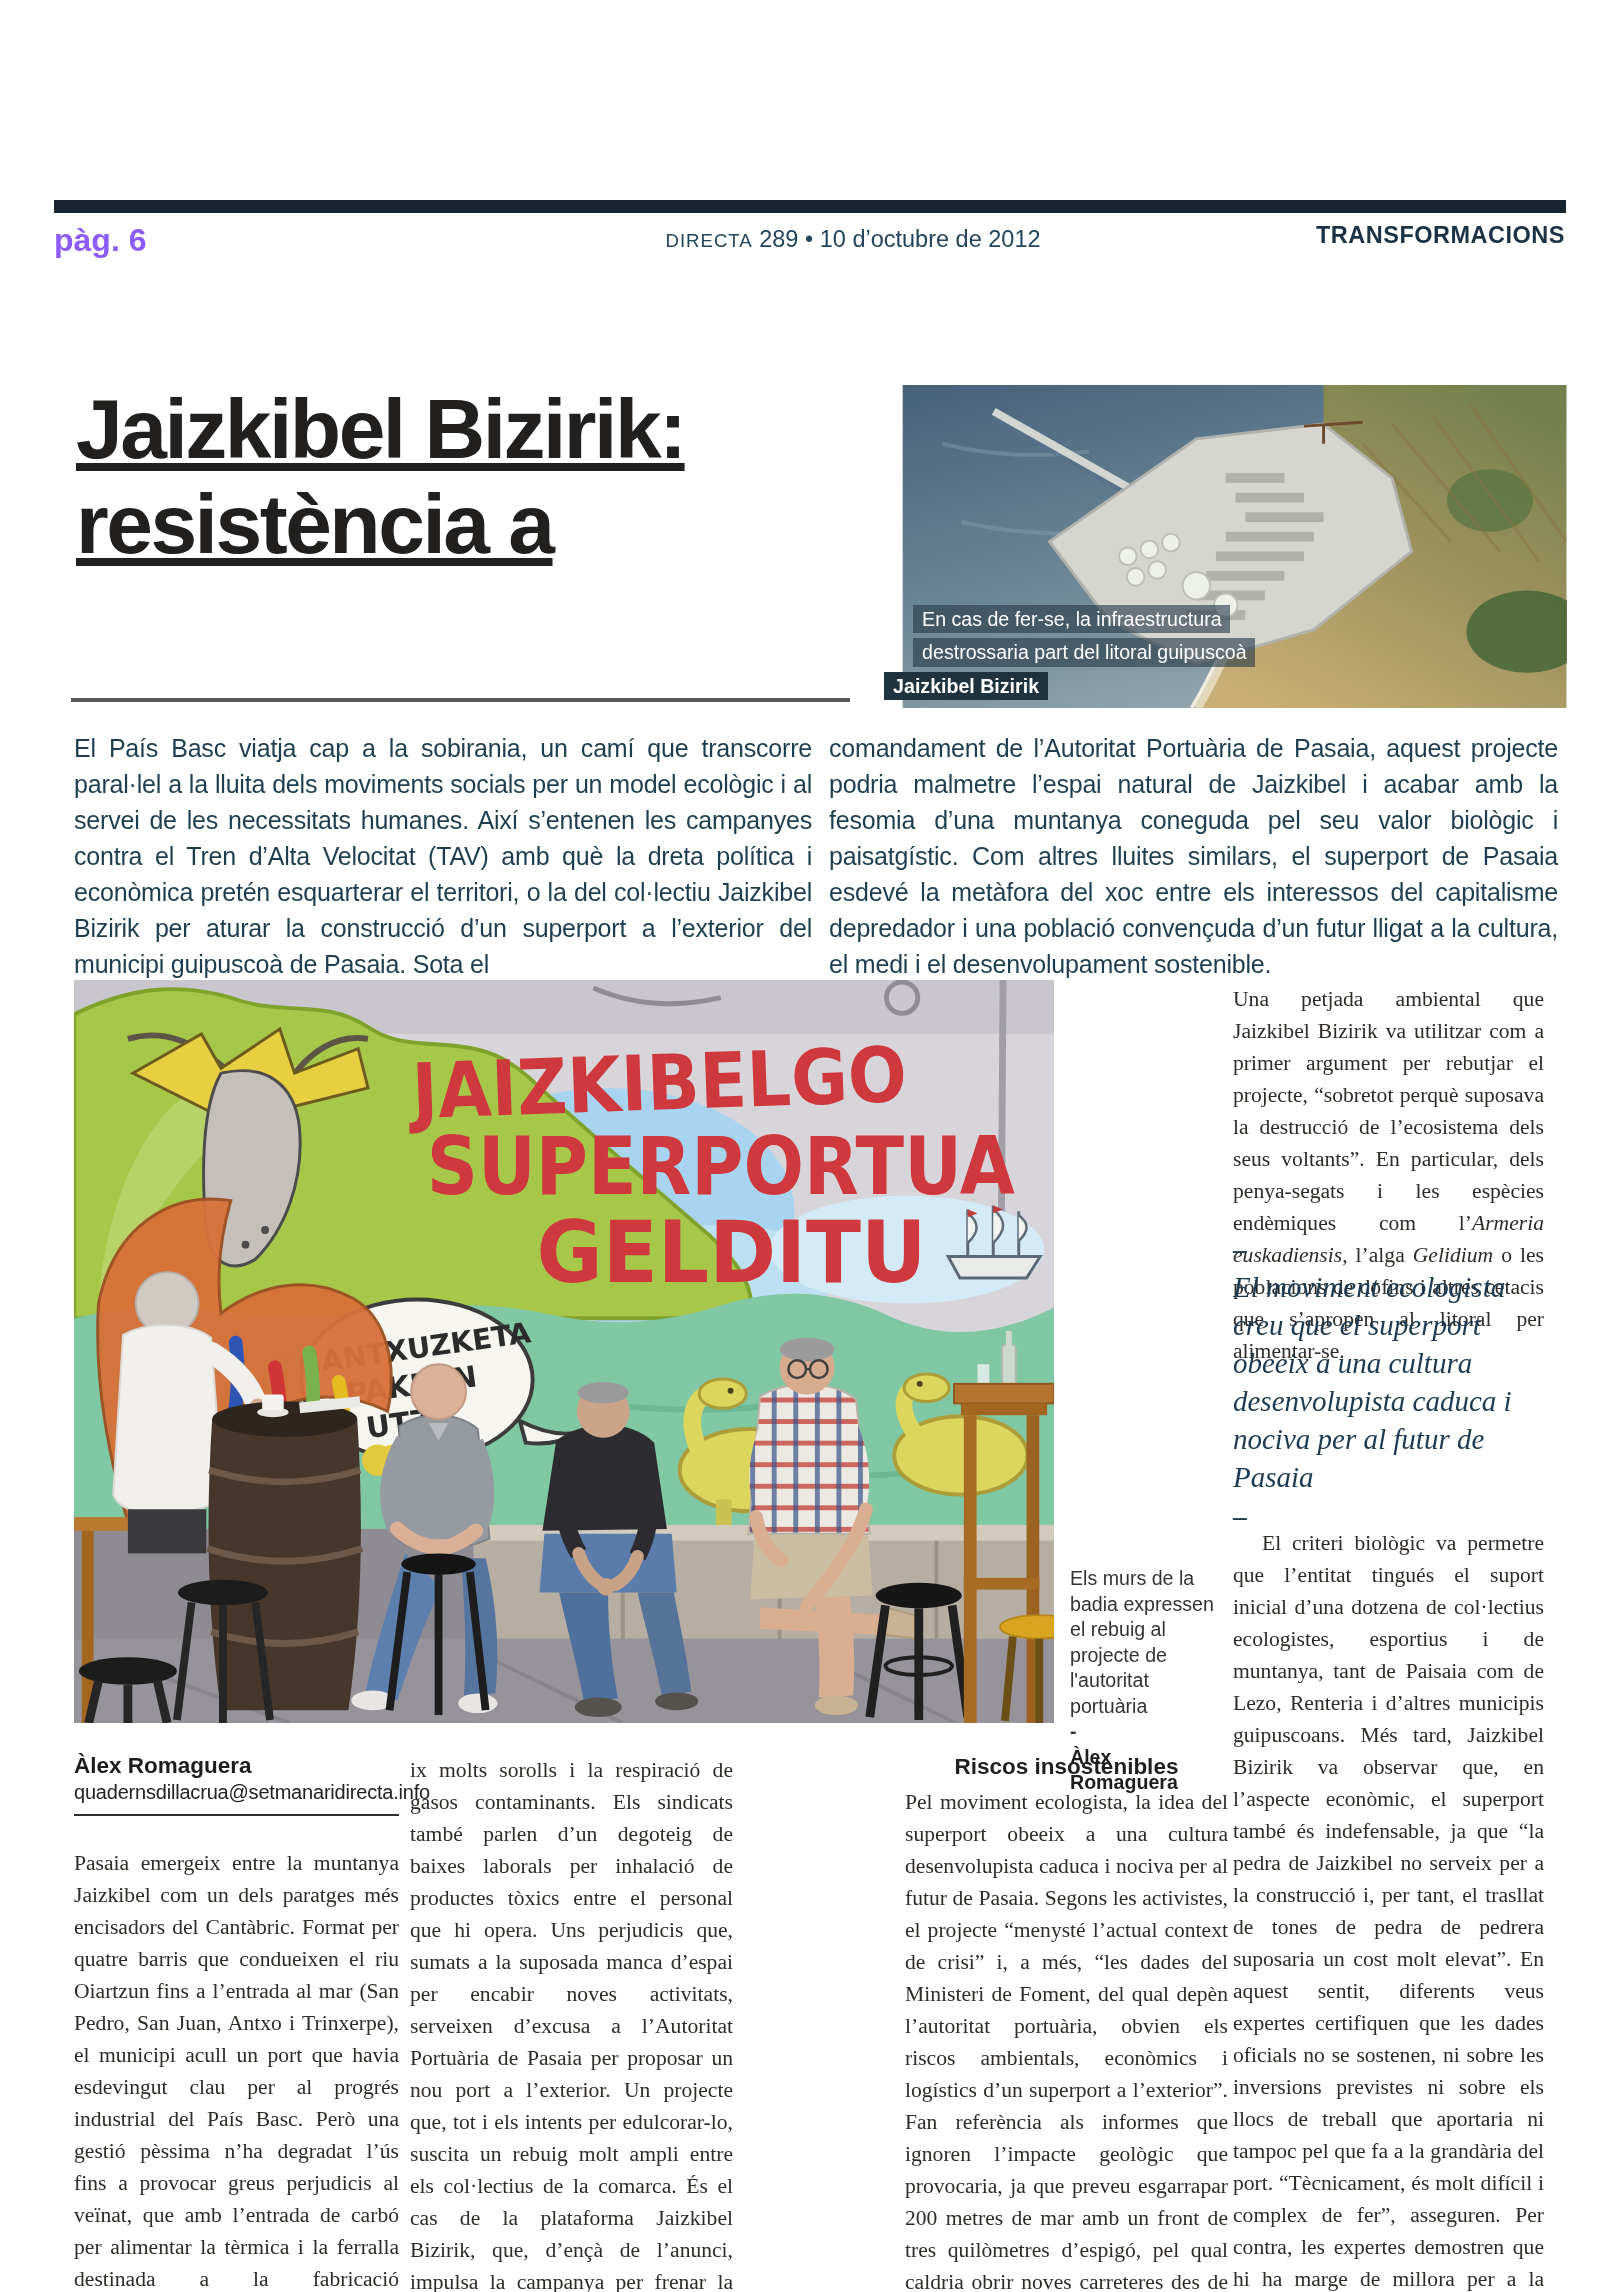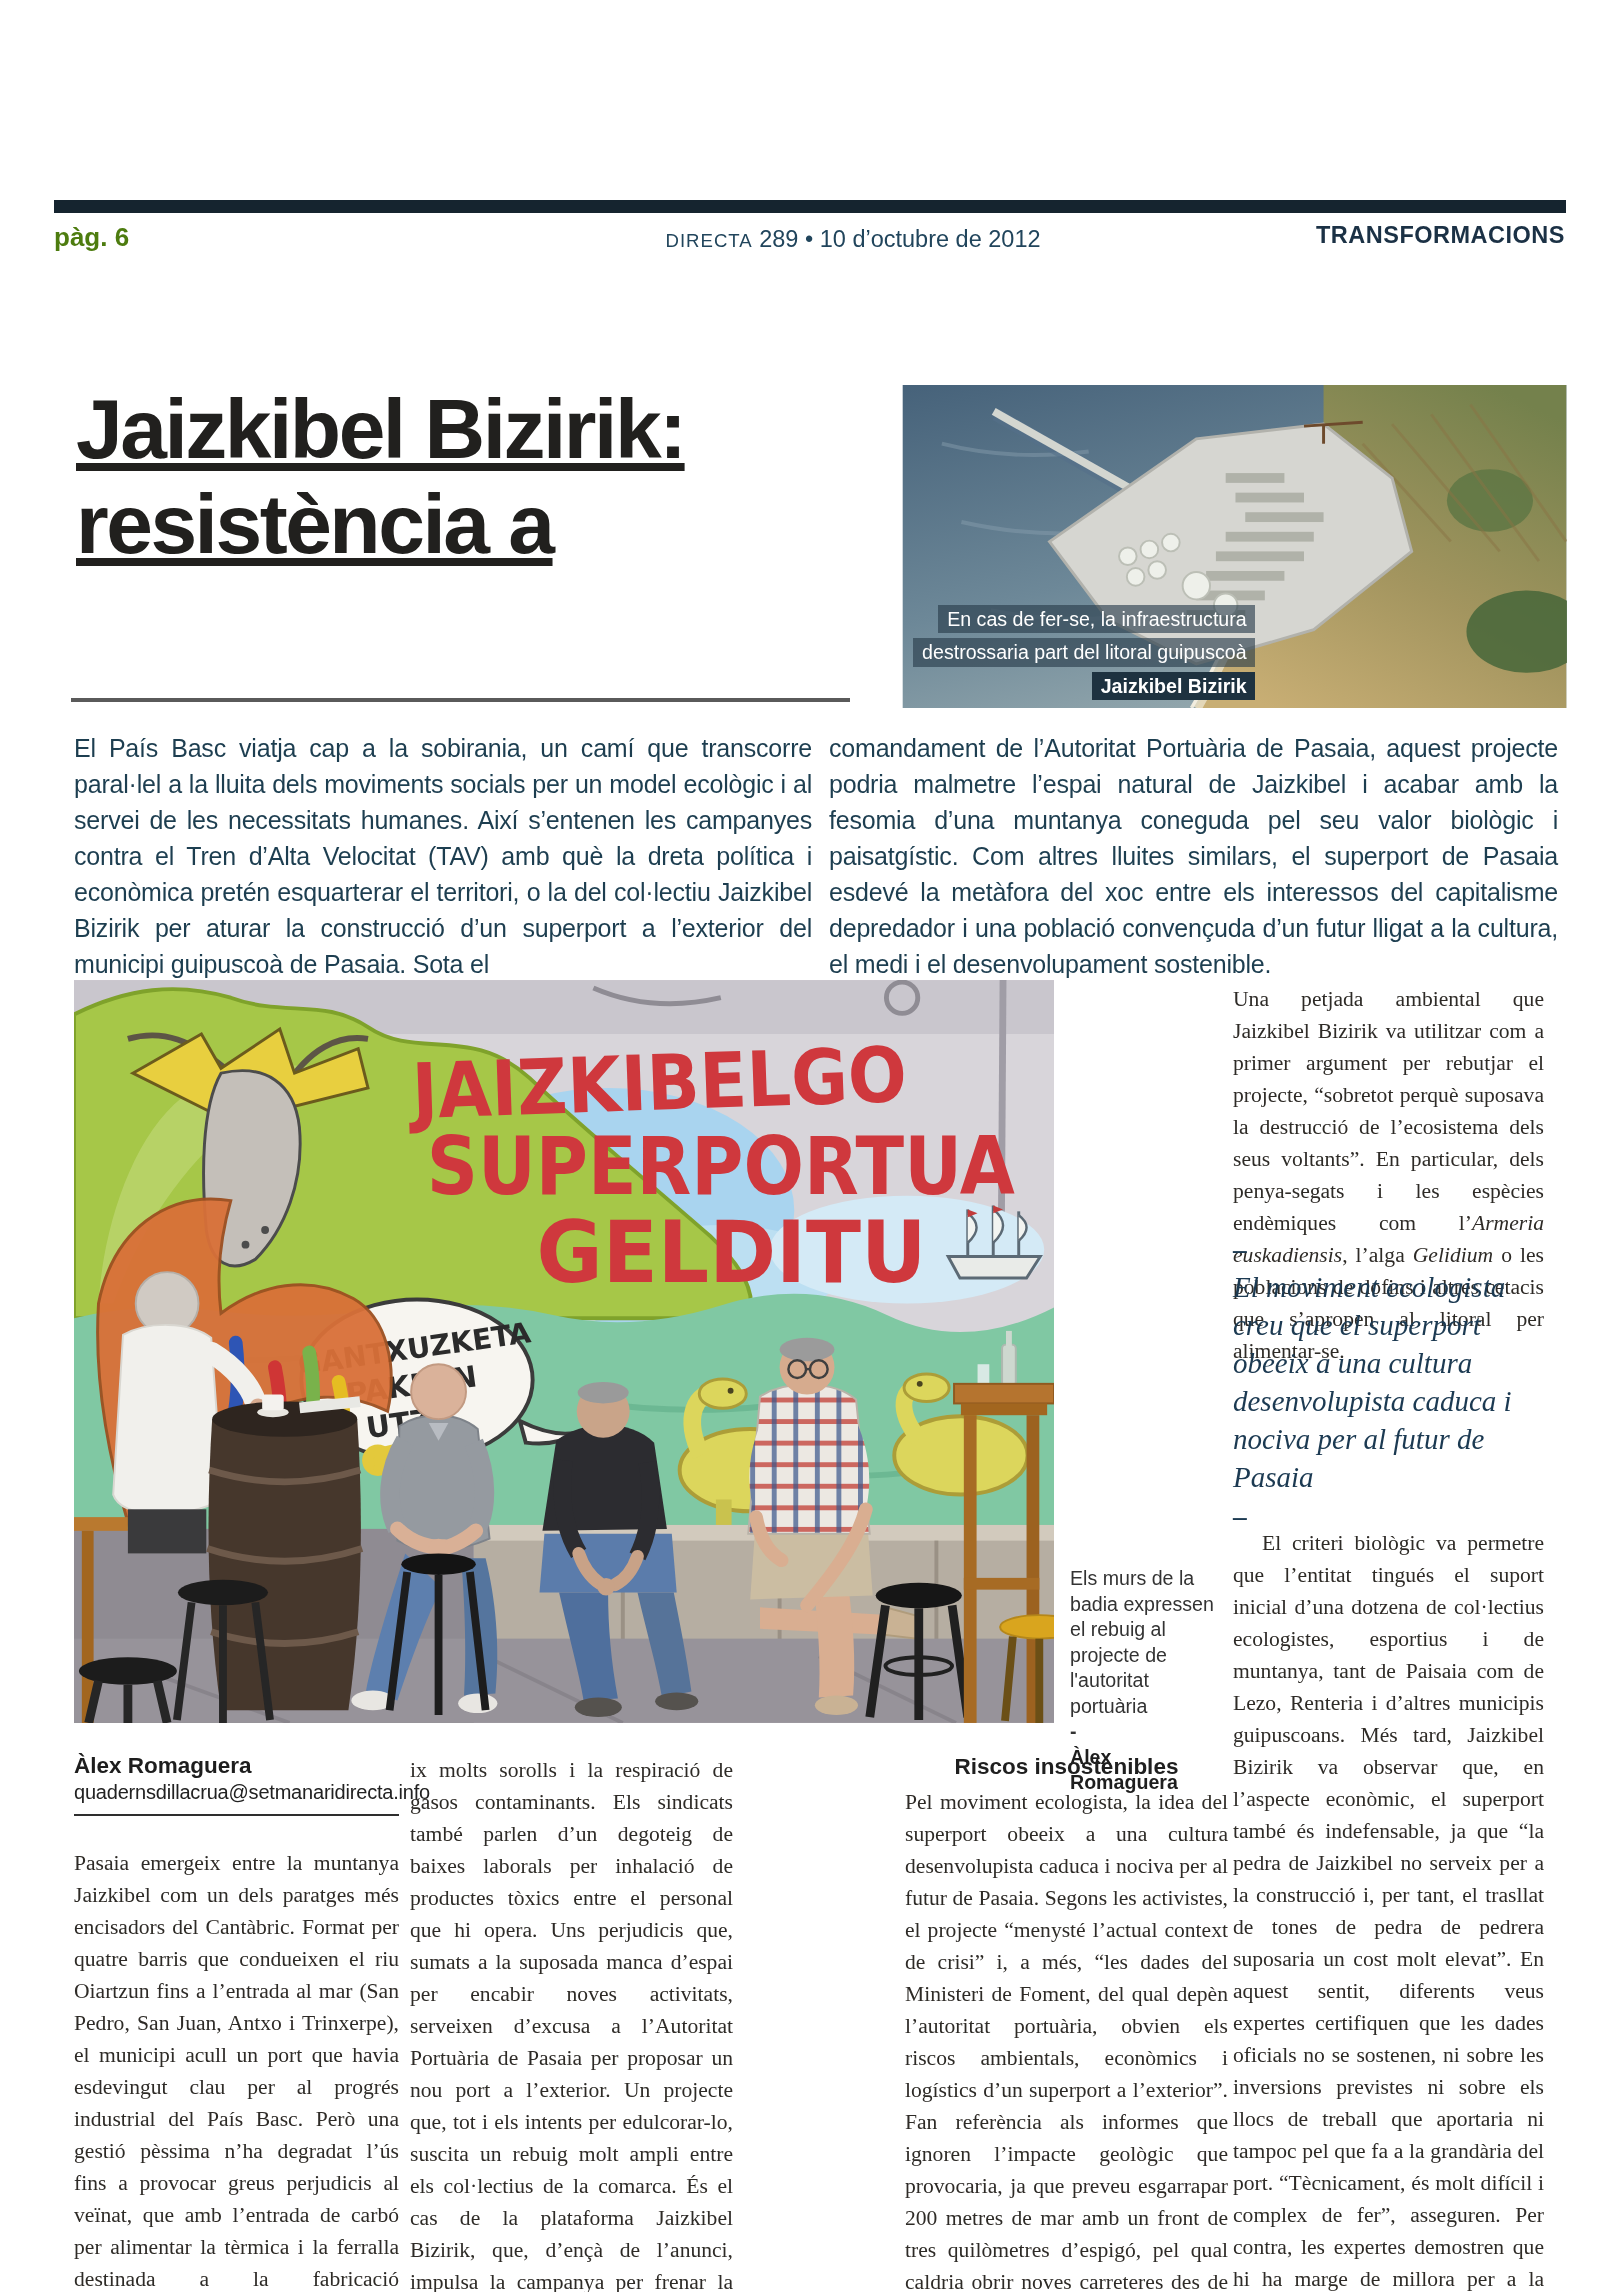--- a/index.html
+++ b/index.html
@@ -2,21 +2,21 @@
 <html><head>
 <meta charset="utf-8">
 <style>
   html,body{margin:0;padding:0;background:#e8e8e8;}
   .page{position:relative;width:1620px;height:2293px;background:#ffffff;overflow:hidden;
         font-family:"Liberation Sans",sans-serif;margin:0 auto;}
   .abs{position:absolute;}
 
   
   .topbar{left:54px;top:200px;width:1512px;height:12.7px;background:#15242f;}
-  .pagenum{left:54px;top:222px;font-size:26px;font-weight:bold;color:#4d7c0f;}
+  .pagenum{left:54px;top:222px;font-size:32px;font-weight:bold;color:#8b5cf6;}
   .issue{left:0;top:226px;width:1620px;text-align:center;color:#21455c;padding-left:43px;}
   .issue .brand{font-size:18.6px;letter-spacing:1px;}
   .issue .idate{font-size:23.5px;}
   .section{right:55px;top:222px;font-size:23.5px;font-weight:bold;color:#1b3145;letter-spacing:0.5px;}
 
   
   .headline{left:76px;top:382px;width:863px;font-size:84px;line-height:95px;font-weight:bold;
             color:#21201e;letter-spacing:-2.5px;}
   .headline div{white-space:nowrap;text-decoration:underline;}
   .headline-rule{left:71px;top:698px;width:779px;height:3.9px;background:#5a5a5a;}
@@ -73,21 +73,21 @@
     <span class="brand">DIRECTA</span><span class="idate"> 289 • 10 d’octubre de 2012</span>
   </div>
   <span class="abs section">TRANSFORMACIONS</span>
 
   <div class="abs headline">
     <div>Jaizkibel Bizirik:</div>
     <div>resistència a</div>
   </div>
   <div class="abs headline-rule"></div>
 
-  <figure class="abs port-figure" style="margin:0;text-align:right;">
+  <figure class="abs port-figure" style="margin:0;">
     <svg viewBox="0 0 678 330" width="665" height="323">
       <defs>
         <linearGradient id="seaGrad" x1="0" y1="0" x2="0.5" y2="1">
           <stop offset="0" stop-color="#46627a"></stop>
             <stop offset="0.6" stop-color="#6d8898"></stop>
             <stop offset="1" stop-color="#93a7ad"></stop>
         </linearGradient>
         <linearGradient id="landGrad" x1="0.8" y1="0" x2="0.2" y2="1">
           <stop offset="0" stop-color="#74814c"></stop>
             <stop offset="0.55" stop-color="#a3955f"></stop>

